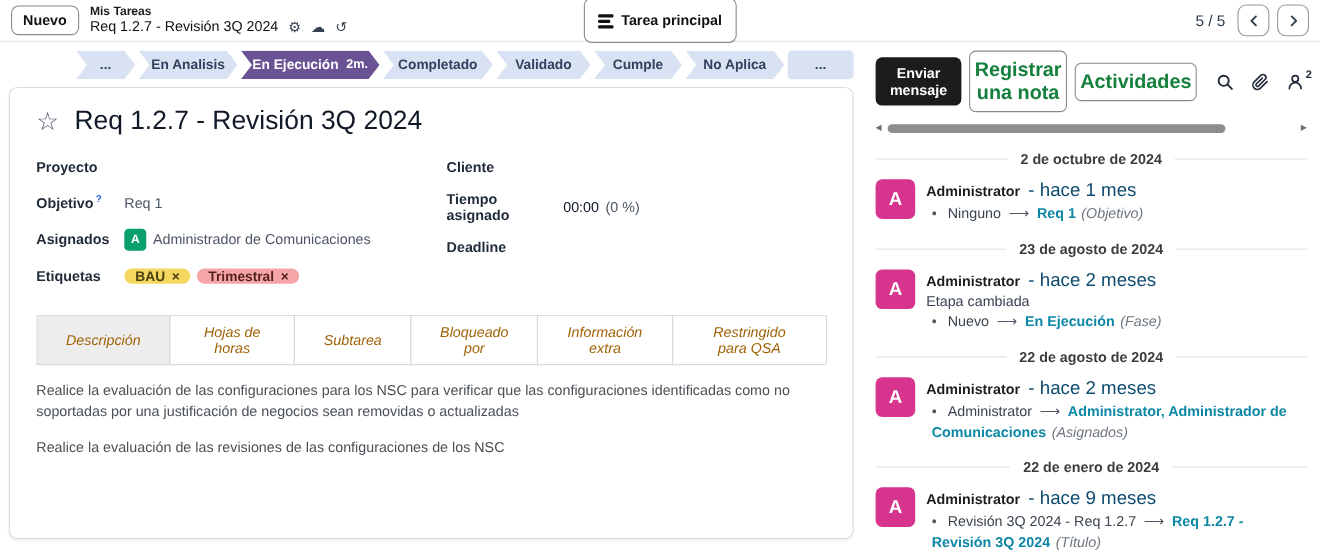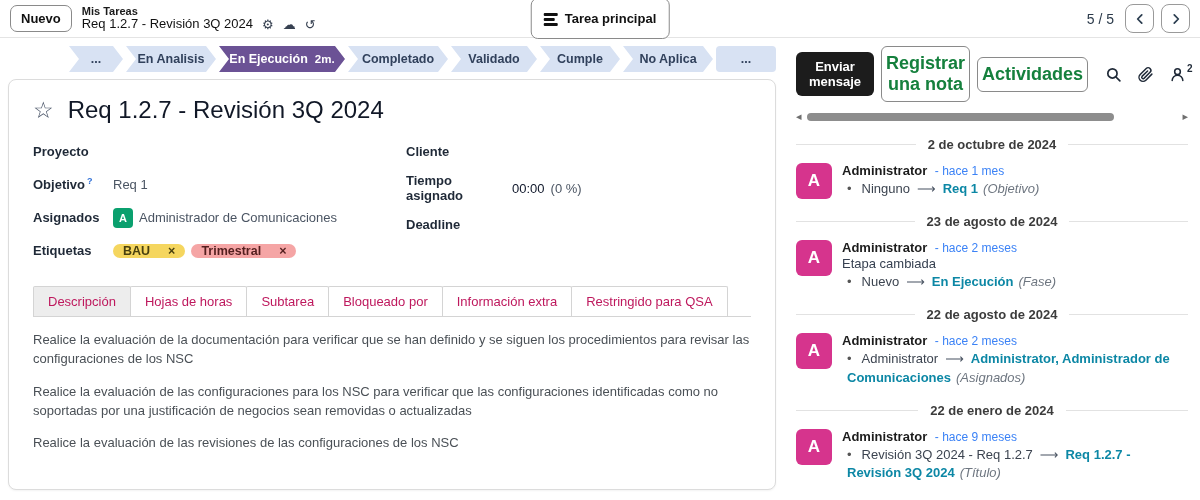--- a/index.html
+++ b/index.html
@@ -56,28 +56,28 @@
   .fields { display:grid; grid-template-columns:1fr 1fr; column-gap:28px; }
   .frow { display:flex; align-items:center; min-height:23px; margin-bottom:10px; }
   .flabel { font-size:13px; font-weight:700; color:#1f2937; width:80px; flex-shrink:0; }
   .col-r .flabel { width:106px; }
   .fvalue { font-size:13px; color:#4b5563; display:flex; align-items:center; gap:6px; }
   .help-sup { color:#2f6fd6; font-size:9px; vertical-align:super; margin-left:2px; font-weight:700; cursor:pointer; }
   .avatar-sm { width:20px; height:20px; border-radius:4px; background:#0aa06e; color:#fff;
     font-size:11px; font-weight:700; display:flex; align-items:center; justify-content:center; }
   .muted { color:#0f172a; }
   .tag { border-radius:999px; font-size:12.5px; font-weight:600; padding:0 10px;
-    display:inline-flex; align-items:center; gap:18px; cursor:pointer;text-align:right; }
+    display:inline-flex; align-items:center; gap:6px; cursor:pointer;text-align:right; }
   .tag-yellow { background:#f5d65f; color:#48400f; }
   .tag-red { background:#f5a5a5; color:#541f1f; }
   .tag .x { font-weight:700; cursor:pointer; }
 
   .tabs { display:flex; border-bottom:1px solid #d4d4d4; margin-top:14px; }
   .tab { border:1px solid #d4d4d4; border-bottom:none; background:#fff; margin-right:-1px;
-    font-size:13px; color:#be185d; padding:7px 14px; cursor:pointer; border-radius:2px 2px 0 0; }
+    font-size:13px; color:#a16207; padding:7px 26px; cursor:pointer; border-radius:2px 2px 0 0;font-style:italic; }
   .tab.active { background:#ededed; }
   .desc p { font-size:13px; color:#4a5056; line-height:1.45; margin-top:14px; max-width:735px; }
 
   
   .chat-actions { display:flex; align-items:center; gap:7px; }
   .btn-dark { background:#1c1c1c; color:#fff; border:none; border-radius:6px;
     font-size:13px; font-weight:600; padding:7px 13px; cursor:pointer; }
   .btn-outline { background:#fff; color:#15803d; border:1px solid #8a8a8a; border-radius:6px;
     font-size:18px; font-weight:600; padding:6px 4px; cursor:pointer; }
   .chat-icons { display:flex; align-items:center; gap:15px; margin-left:10px; }
@@ -91,21 +91,21 @@
 
   .day-sep { display:flex; align-items:center; gap:12px; margin:15px 0 11px; }
   .day-sep .line { flex:1; height:1px; background:#e2e2e2; }
   .day-sep .day { font-size:13px; font-weight:700; color:#3c3c3c; white-space:nowrap; }
   .msg { display:flex; gap:10px; }
   .avatar-lg { width:36px; height:36px; border-radius:6px; background:#d6348d; color:#fff;
     font-size:17px; font-weight:600; display:flex; align-items:center; justify-content:center; flex-shrink:0; cursor:pointer; }
   .msg-body { flex:1; min-width:0; }
   .msg-head { font-size:13px; }
   .author { font-weight:700; color:#1c1c1c; cursor:pointer; }
-  .ago { font-size:12px; color:#3b82f6; margin-left:4px; }
+  .ago { font-size:17px; color:#0c4a6e; margin-left:4px; }
   .intro { font-size:13px; color:#374151; margin-top:1px; }
   .track { font-size:13px; color:#3c4450; margin-top:2px; padding-left:5px; line-height:1.45; }
   .bullet { color:#555; margin-right:10px; }
   .arrow { color:#4b5563; margin:0 7px; }
   .new-val { color:#0c87a5; font-weight:700; cursor:pointer; }
   .field-name { font-style:italic; color:#6e7680; margin-left:5px; }
 </style>
 </head>
 <body>
 
@@ -220,21 +220,20 @@
       <div class="tabs">
         <button class="tab active">Descripción</button>
         <button class="tab">Hojas de horas</button>
         <button class="tab">Subtarea</button>
         <button class="tab">Bloqueado por</button>
         <button class="tab">Información extra</button>
         <button class="tab">Restringido para QSA</button>
       </div>
 
       <div class="desc">
-        <p>Realice la evaluación de  la documentación para verificar que se han definido y se siguen los procedimientos para revisar las configuraciones de los NSC</p>
         <p>Realice la evaluación de las configuraciones para los NSC para verificar que las configuraciones identificadas como no soportadas por una justificación de negocios sean removidas o actualizadas</p>
         <p>Realice la evaluación de las revisiones de las configuraciones de los NSC</p>
       </div>
     </div>
   </div>
 
   <div class="chatter">
     <div class="chat-actions">
       <button class="btn-dark">Enviar mensaje</button>
       <button class="btn-outline">Registrar una nota</button>

